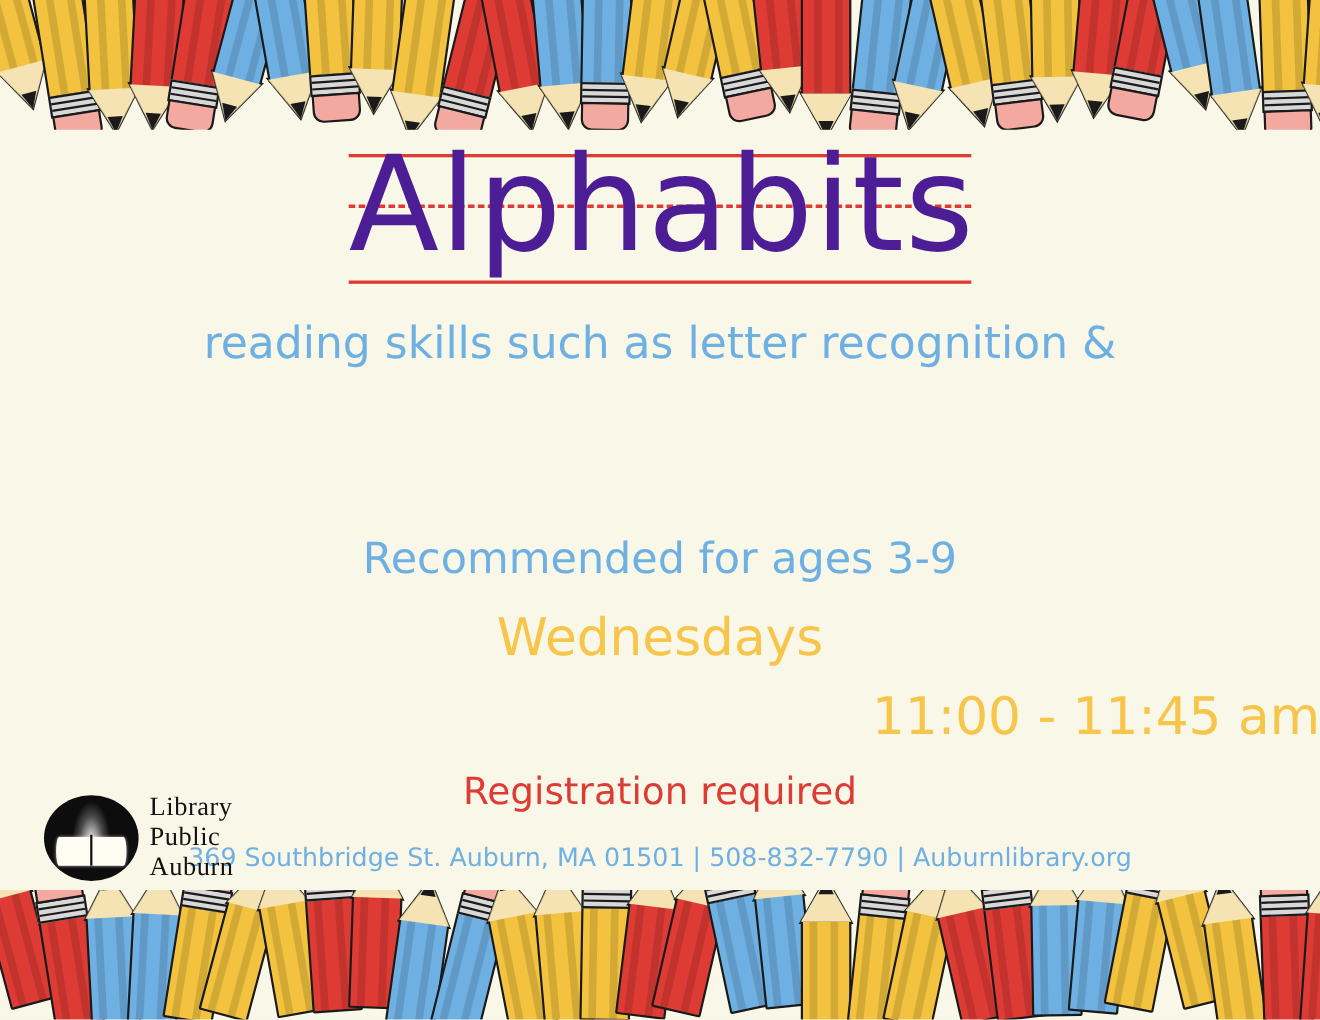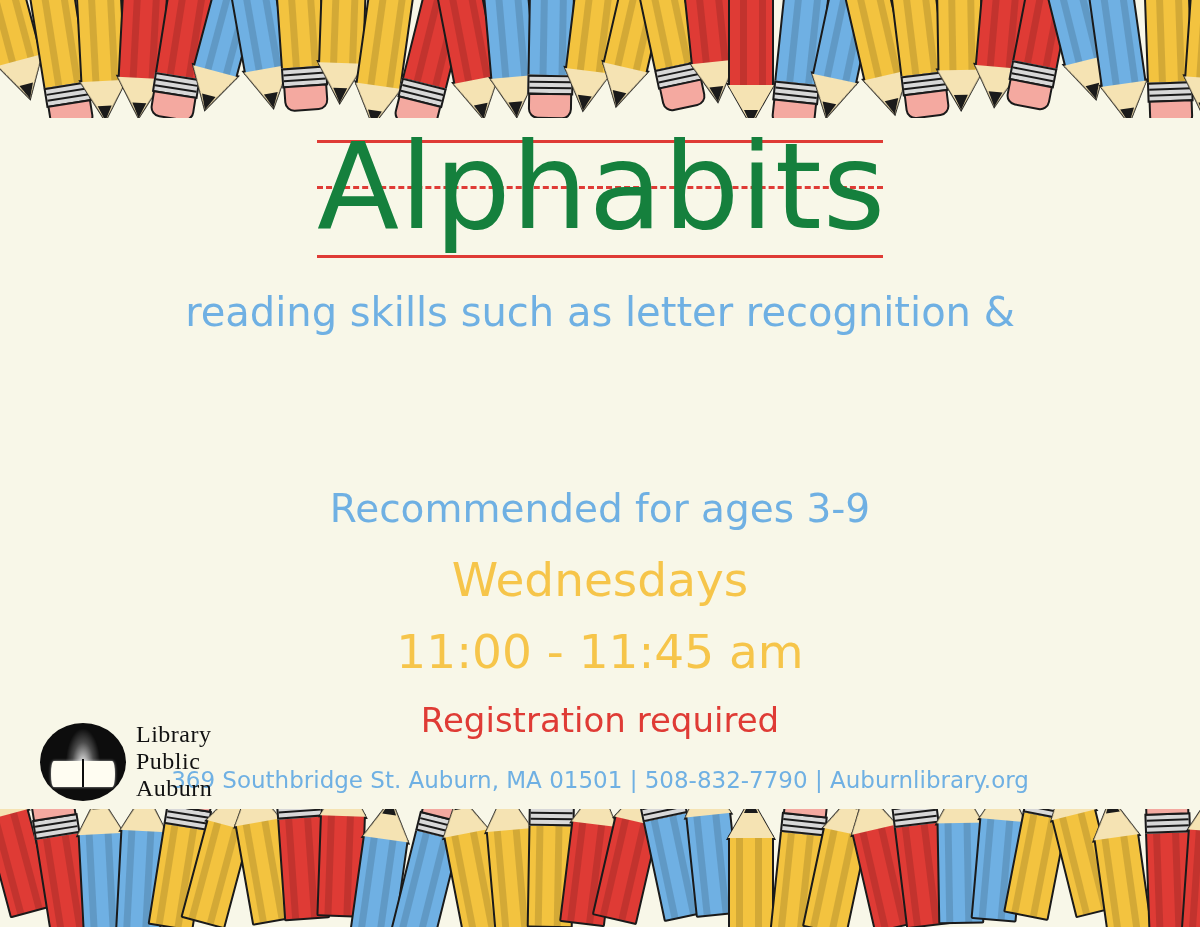--- a/index.html
+++ b/index.html
@@ -152,21 +152,21 @@
     border-top: 3px solid #df3b35;
   }
   .title {
     position: absolute;
     left: 0;
     top: -6px;
     width: 100%;
     font-family: "DejaVu Sans", sans-serif;
     font-size: 120px;
     font-weight: 400;
-    color: #15803d;
+    color: #4c1d95;
     letter-spacing: 1px;
     line-height: 1.25;
     text-align: right;
   }
 
   
   .desc {
     position: absolute;
     left: 0;
     top: 282px;
@@ -198,21 +198,21 @@
     text-align: center;
     color: #f6c54a;
     font-size: 47px;
     font-family: "DejaVu Sans", sans-serif;
   }
   .time {
     position: absolute;
     left: 0;
     top: 624px;
     width: 1200px;
-    text-align: center;
+    text-align: right;
     color: #f6c54a;
     font-size: 47px;
     font-family: "DejaVu Sans", sans-serif;
   }
   .registration {
     position: absolute;
     left: 0;
     top: 700px;
     width: 1200px;
     text-align: center;

